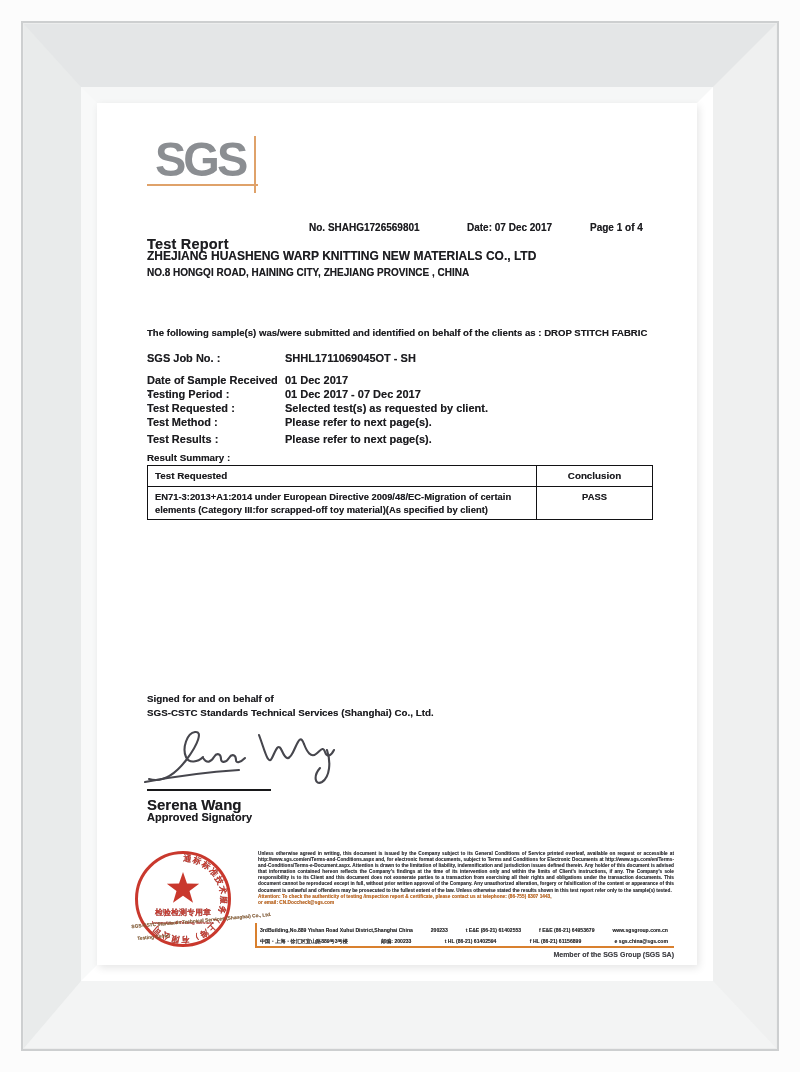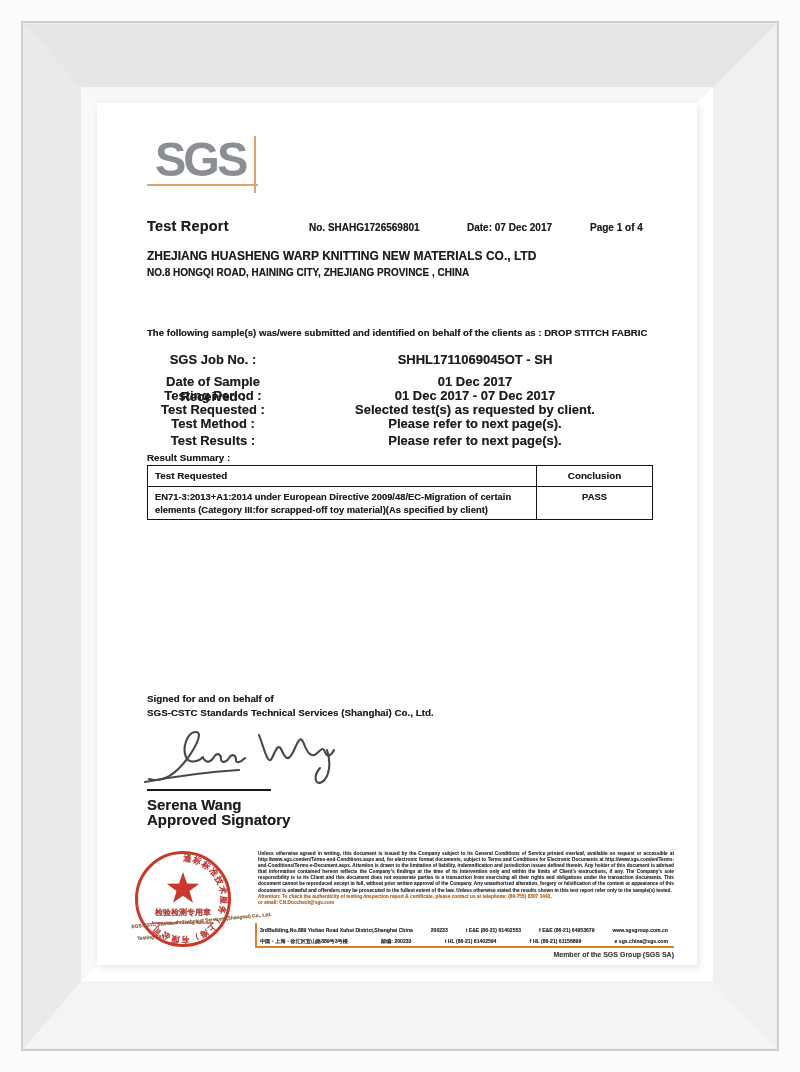--- a/index.html
+++ b/index.html
@@ -22,49 +22,49 @@
   .doc * { text-shadow:0 0 .3px rgba(25,25,35,.55); }
   .abs { position:absolute; }
 
   
   .sgs-logo { left:58px; top:28px; font-size:47px; font-weight:700; letter-spacing:-3px;
               color:#8b8e92; transform:scaleY(1.04); text-shadow:none; }
   .logo-hline { left:50px; top:81px; width:111px; height:2px; background:#dfa26a; }
   .logo-vline { left:157px; top:33px; width:2px; height:57px; background:#dfa26a; }
 
   
-  .rpt-title { left:50px; top:115px; font-size:14.5px; font-weight:700; letter-spacing:.2px; }
+  .rpt-title { left:50px; top:133px; font-size:14.5px; font-weight:700; letter-spacing:.2px; }
   .rpt-no   { left:212px; top:119px; font-size:10px; }
   .rpt-date { left:370px; top:119px; font-size:10px; }
   .rpt-page { left:493px; top:119px; font-size:10px; }
 
   .client1 { left:50px; top:146px; font-size:12px; }
   .client2 { left:50px; top:164px; font-size:10px; }
   .sample  { left:50px; top:224px; font-size:9.6px; }
 
-  .fieldrow { left:50px; font-size:13px;text-align:center; }
+  .fieldrow { left:50px; font-size:11px; }
   .fieldrow .val { position:absolute; left:138px; top:0; width:380px; white-space:nowrap; }
   .fieldrow .lab { display:inline-block; width:132px; }
 
   .summary-label { left:50px; top:349px; font-size:9.8px; }
 
   
   .rtable { left:50px; top:362px; width:506px; border-collapse:collapse; font-size:9.4px; }
   .rtable th, .rtable td { border:1.6px solid #121214; padding:3px 7px; line-height:1.4; }
   .rtable th { text-align:left; font-weight:700; font-size:9.8px;margin-left:32px; }
   .rtable th.ccol, .rtable td.ccol { width:116px; text-align:center; vertical-align:top; }
   .rtable td { font-weight:600; vertical-align:top; }
 
   
   .sig1 { left:50px; top:590px; font-size:9.8px; }
   .sig2 { left:50px; top:604px; font-size:9.8px; }
   .sigimg { left:44px; top:618px; }
   .sigrule { left:50px; top:686px; width:124px; height:2.4px; background:#18181a; }
   .signame { left:50px; top:693px; font-size:15px; }
-  .sigtitle { left:50px; top:708px; font-size:15px; }
+  .sigtitle { left:50px; top:708px; font-size:11px; }
 
   
   .disclaimer { left:161px; top:748px; width:416px; font-size:4.7px; line-height:6.1px;
                 text-align:justify; font-weight:600; color:#3a3a3e; letter-spacing:.05px; }
   .attention { color:#d9731f; font-weight:700; }
   .addrblock { left:163px; top:822px; width:414px; font-size:5.1px; color:#333; font-weight:600; }
   .addrrow { display:flex; justify-content:space-between; line-height:11px; white-space:nowrap; }
   .addrrow span { margin-right:6px; }
   .vdivider { left:158px; top:820px; width:1.5px; height:25px; background:#d9802e; }
   .frule { left:160px; top:843px; width:417px; height:2px; background:#d9802e; }

